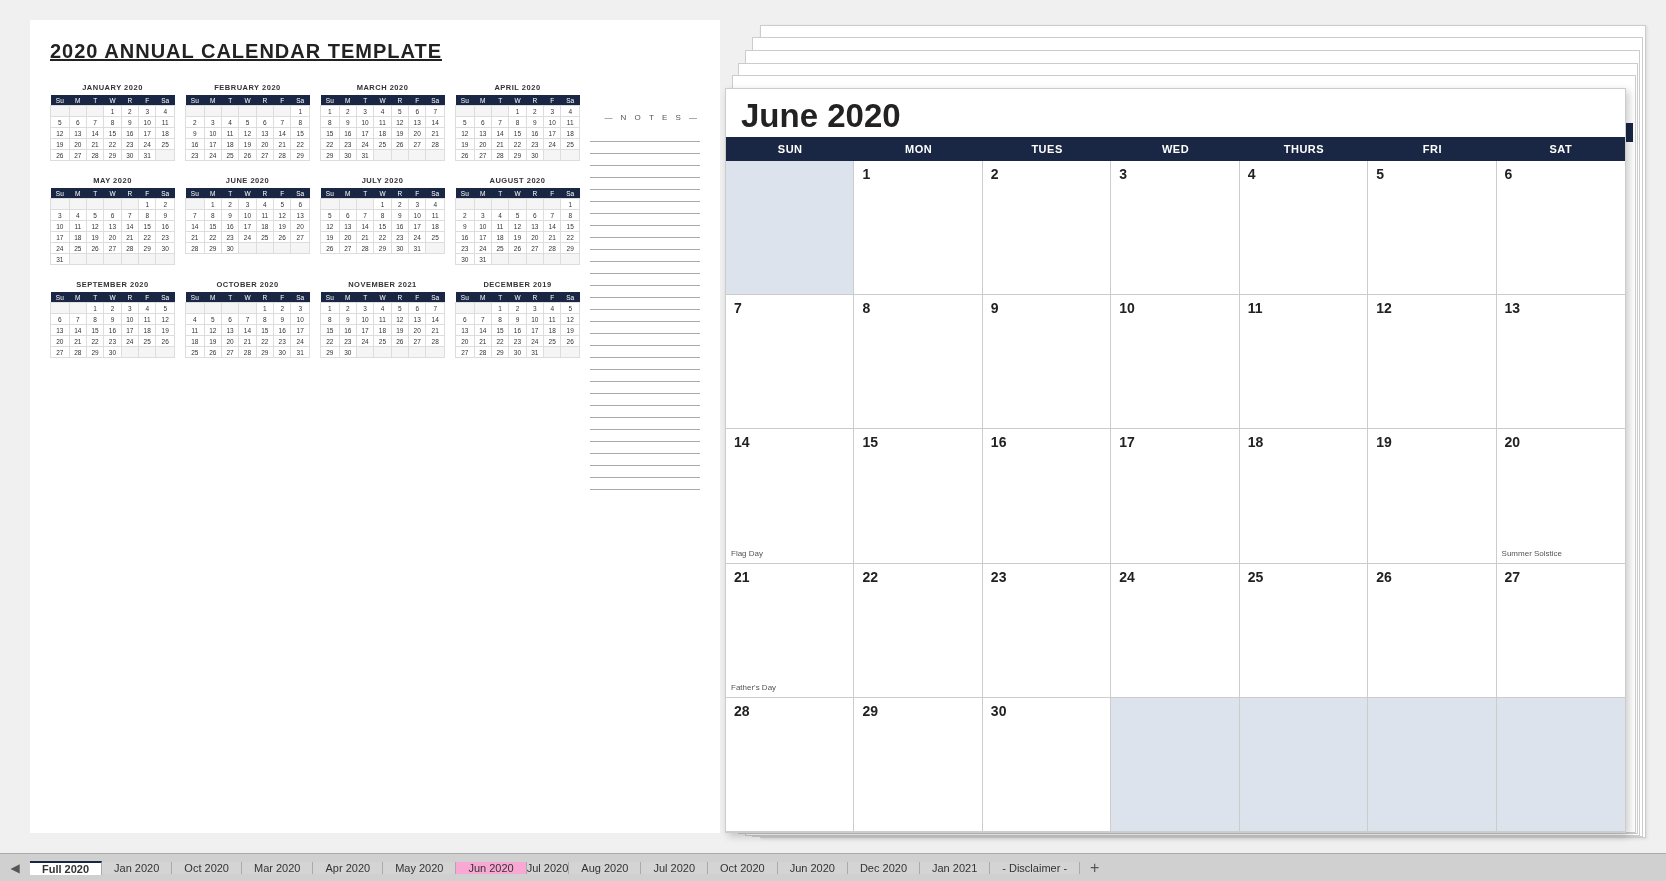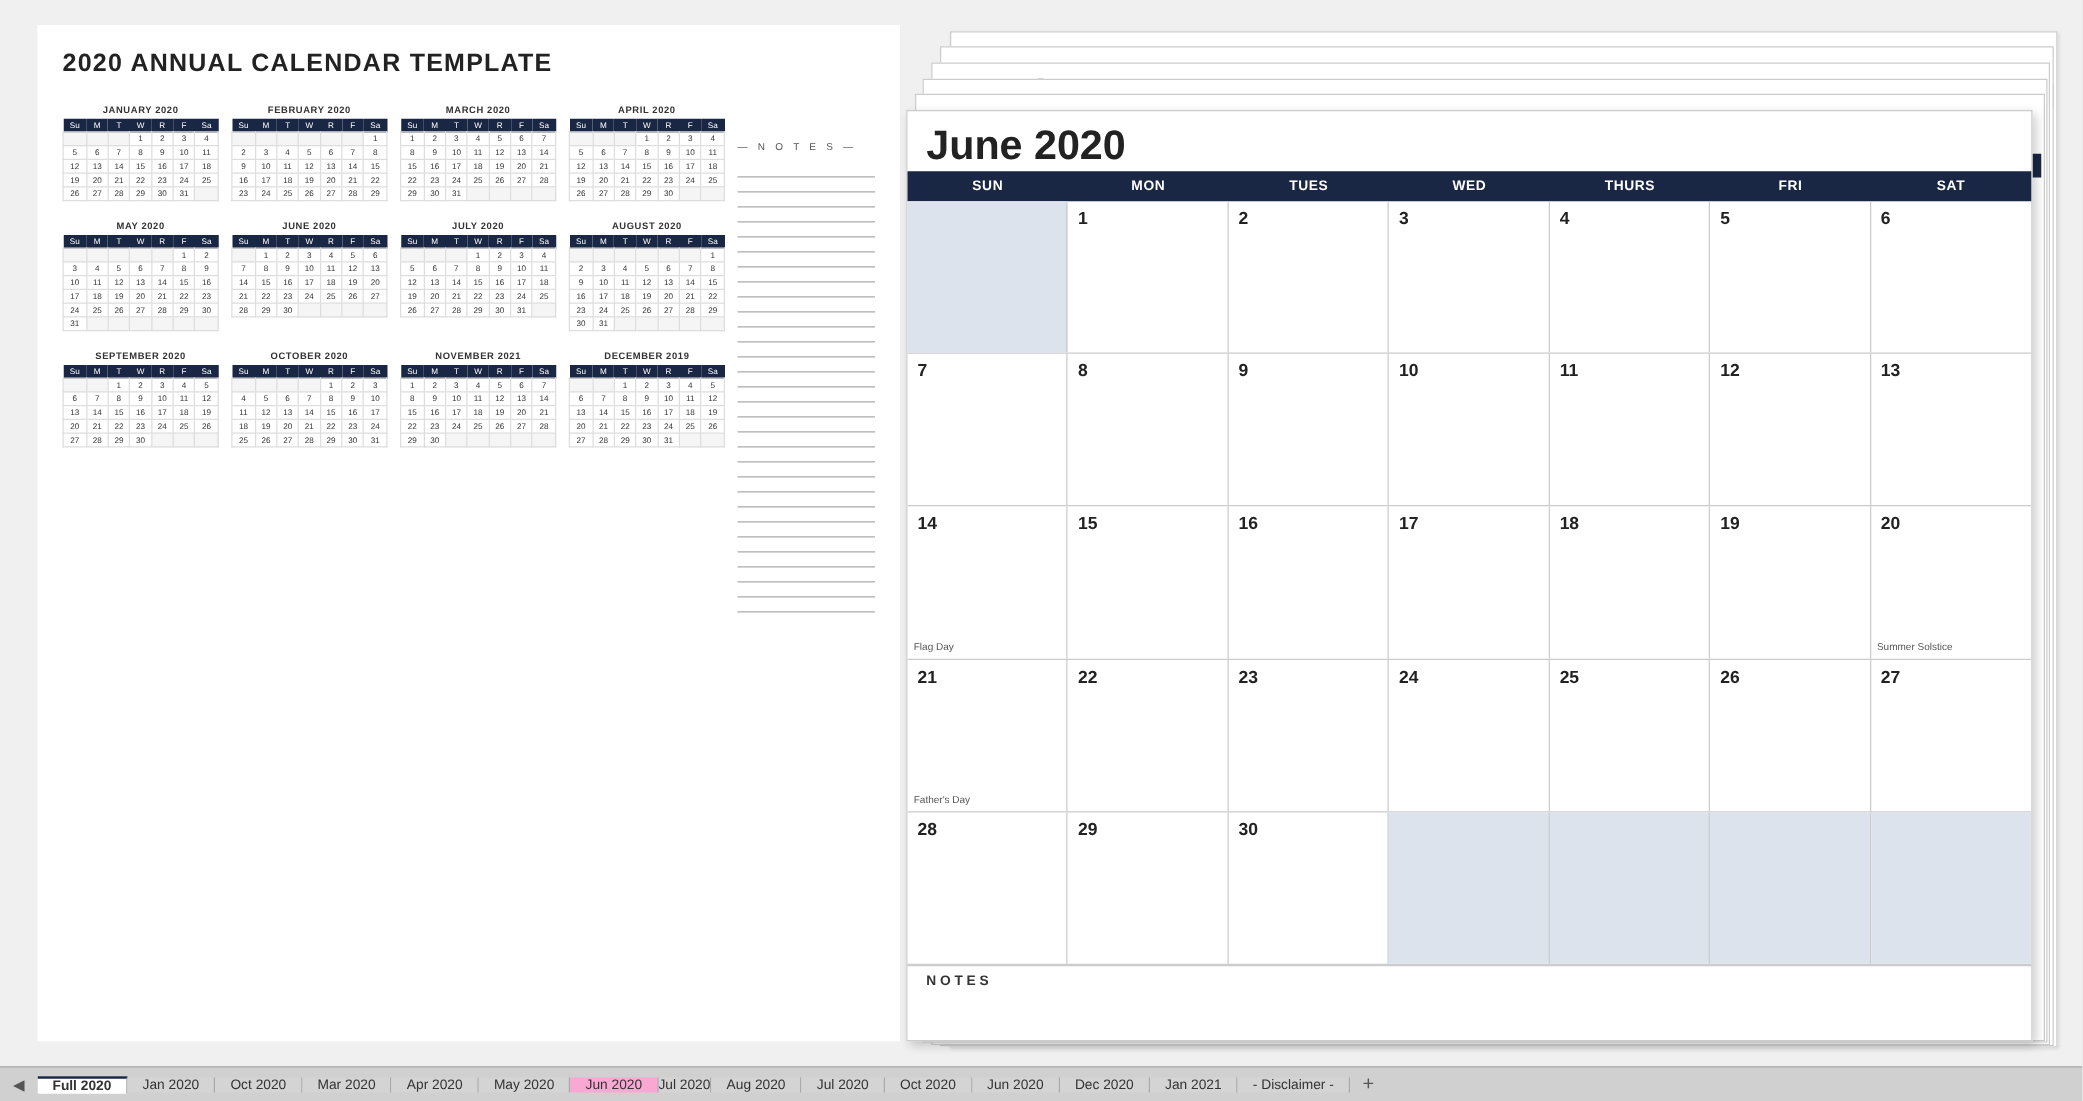--- a/index.html
+++ b/index.html
@@ -10,21 +10,21 @@
 
     
     .spreadsheet-area { flex: 1; background: #ffffff; display: flex; flex-direction: column; overflow: hidden; }
 
     
     .content-area { flex: 1; display: flex; overflow: hidden; padding: 20px 30px; background: #f0f0f0; }
 
     
     .annual-overview { width: 690px; flex-shrink: 0; background: white; padding: 20px; }
 
-    .annual-title { font-size: 20px; font-weight: bold; color: #222; margin-bottom: 20px; letter-spacing: 1px; }
+    .annual-title { font-size: 20px; font-weight: bold; color: #222; margin-bottom: 20px; letter-spacing: 1px; text-decoration: underline; }
 
     .months-grid { display: grid; grid-template-columns: repeat(4, 1fr); gap: 15px 10px; }
 
     .mini-calendar { font-size: 7px; }
     .mini-cal-title { text-align: center; font-size: 7.5px; font-weight: bold; color: #333; margin-bottom: 3px; letter-spacing: 0.5px; }
     .mini-cal-table { width: 100%; border-collapse: collapse; }
     .mini-cal-table th { background: #1a2744; color: white; text-align: center; font-size: 6.5px; padding: 1.5px; font-weight: normal; }
     .mini-cal-table td { text-align: center; font-size: 6.5px; padding: 1.5px 1px; color: #333; border: 0.5px solid #ddd; }
     .mini-cal-table td.empty { background: #f5f5f5; }
     .notes-line { border-bottom: 0.5px solid #aaa; height: 12px; width: 100%; }
@@ -829,21 +829,21 @@
                         <td class="empty"></td>
                         <td class="empty"></td>
                       </tr>
                     </tbody>
                   </table>
                 </div>
               </div>
           </div>
 
           <div style="width:110px; flex-shrink:0;">
-            <div style="font-size:8px; color:#555; letter-spacing:3px; text-align:left; margin-bottom:8px; margin-top:30px;">— N O T E S —</div>
+            <div style="font-size:8px; color:#555; letter-spacing:3px; text-align:right; margin-bottom:8px; margin-top:30px;">— N O T E S —</div>
             <div id="notes-lines">
             <div class="notes-line"></div>
                 <div class="notes-line"></div>
                 <div class="notes-line"></div>
                 <div class="notes-line"></div>
                 <div class="notes-line"></div>
                 <div class="notes-line"></div>
                 <div class="notes-line"></div>
                 <div class="notes-line"></div>
                 <div class="notes-line"></div>
@@ -994,23 +994,20 @@
                 <div style="border-right: 1px solid rgb(204, 204, 204); padding: 5px 8px; font-size: 14px; font-weight: bold; color: rgb(34, 34, 34); position: relative;"><span>28</span></div>
                 <div style="border-right: 1px solid rgb(204, 204, 204); padding: 5px 8px; font-size: 14px; font-weight: bold; color: rgb(34, 34, 34); position: relative;"><span>29</span></div>
                 <div style="border-right: 1px solid rgb(204, 204, 204); padding: 5px 8px; font-size: 14px; font-weight: bold; color: rgb(34, 34, 34); position: relative;"><span>30</span></div>
                 <div style="border-right: 1px solid rgb(204, 204, 204); padding: 5px 8px; font-size: 14px; font-weight: bold; color: rgb(34, 34, 34); position: relative; background: rgb(220, 227, 236);"></div>
                 <div style="border-right: 1px solid rgb(204, 204, 204); padding: 5px 8px; font-size: 14px; font-weight: bold; color: rgb(34, 34, 34); position: relative; background: rgb(220, 227, 236);"></div>
                 <div style="border-right: 1px solid rgb(204, 204, 204); padding: 5px 8px; font-size: 14px; font-weight: bold; color: rgb(34, 34, 34); position: relative; background: rgb(220, 227, 236);"></div>
                 <div style="border-right: none; padding: 5px 8px; font-size: 14px; font-weight: bold; color: rgb(34, 34, 34); position: relative; background: rgb(220, 227, 236);"></div>
               </div>
             </div>
 
-          <div style="padding:6px 15px; border-top:1px solid #ccc; min-height:60px;">
-            <div style="font-size:11px; font-weight:bold; letter-spacing:3px; color:#333;">NOTES</div>
-          </div>
         </div>
 
       </div>
     </div>
 
     <div class="tab-bar">
       <div class="tab-arrow">◀</div>
       <div id="tabs-container" style="display:flex; align-items:center; overflow:hidden;">
       <div class="tab active" style="background: white; font-weight: bold; padding: 0px 12px; display: flex; align-items: center; font-size: 11px; color: rgb(51, 51, 51); cursor: pointer; border-right: 1px solid rgb(170, 170, 170); white-space: nowrap; border-top: 2px solid rgb(26, 39, 68);">Full 2020</div>
           <div class="tab" style="padding: 0px 12px; display: flex; align-items: center; font-size: 11px; color: rgb(51, 51, 51); cursor: pointer; border-right: 1px solid rgb(170, 170, 170); white-space: nowrap; background: rgb(212, 212, 212);">Jan 2020</div>

